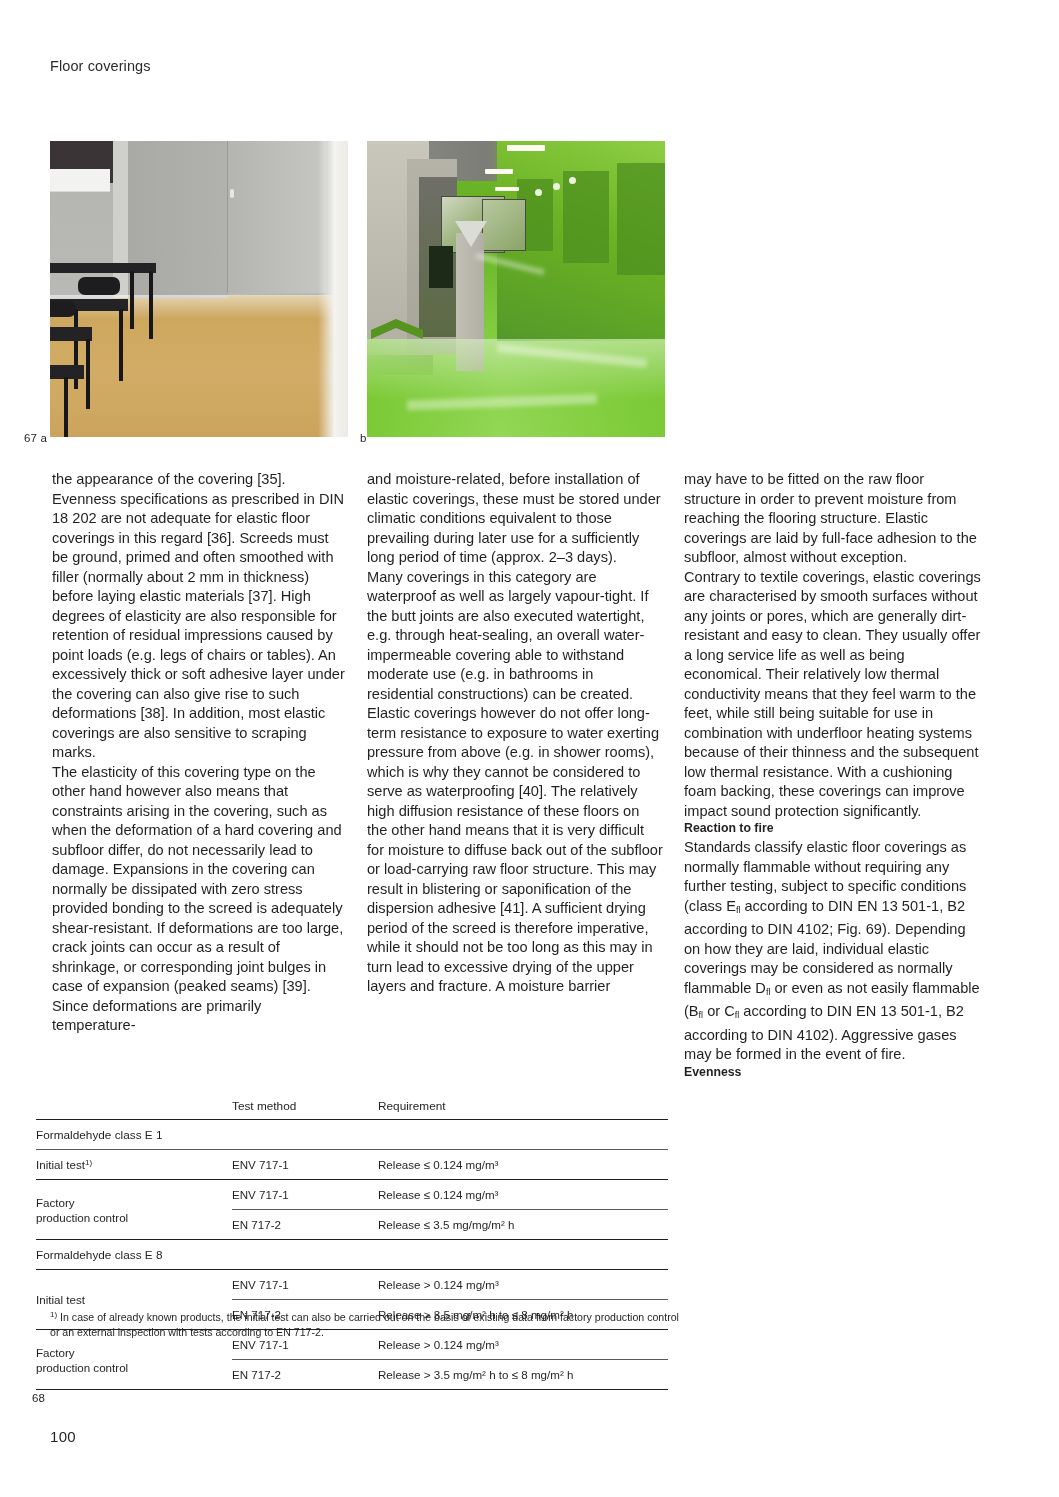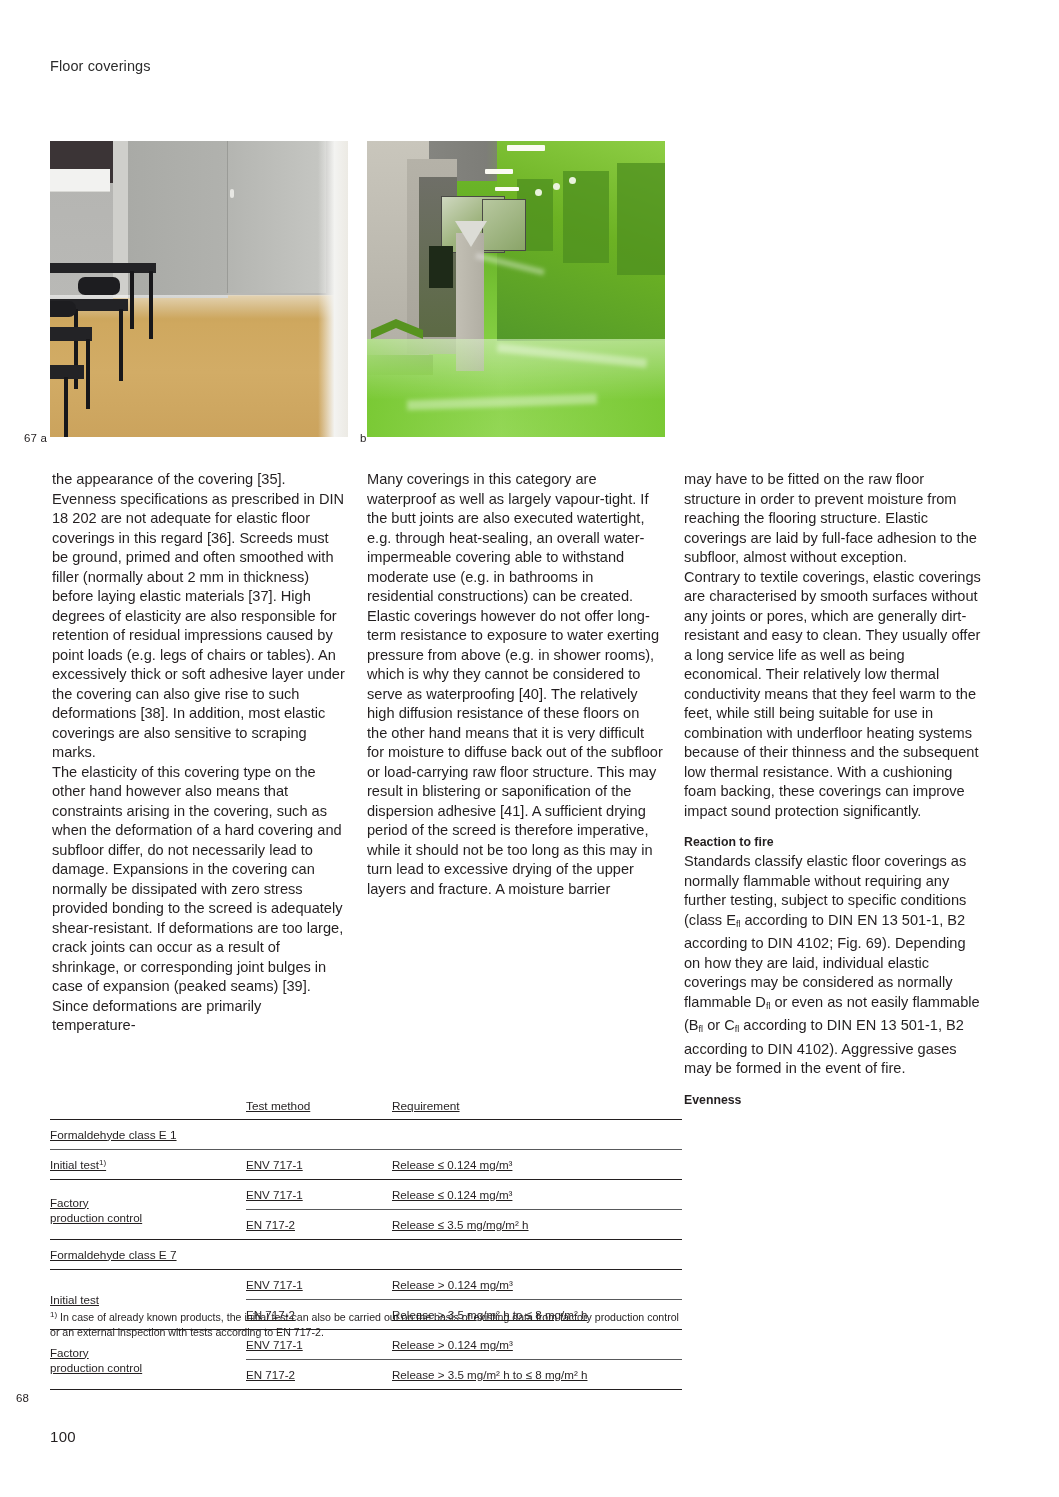--- a/index.html
+++ b/index.html
@@ -208,38 +208,36 @@
   }
   .col p { margin: 0; }
   .col-1 { left: 52px; width: 296px; }
   .col-2 { left: 367px; width: 296px; }
   .col-3 { left: 684px; width: 300px; }
 
   .subhead {
     font-weight: bold;
     font-size: 12.3px;
     line-height: 15px;
-    margin-top: 14px;
     margin-bottom: 2px;
   }
 
   sub.fl {
     font-size: 9px;
     vertical-align: -2px;
   }
 
   
   .tbl-wrap {
     position: absolute;
-    left: 50px;
+    left: 36px;
     top: 1093px;
     width: 632px;
     font-size: 11.6px;
     color: #231f20;
-    text-decoration: underline;
   }
   table.fd {
     border-collapse: collapse;
     width: 632px;
     table-layout: fixed;
   }
   table.fd td, table.fd th {
     padding: 0;
     vertical-align: middle;
     text-align: left;
@@ -275,21 +273,21 @@
     top: 1308px;
     width: 640px;
     font-size: 10.6px;
     line-height: 14.5px;
     color: #231f20;
   }
   .footnote sup { font-size: 8px; vertical-align: 4px; }
 
   .foot-pageno {
     position: absolute;
-    left: 16px;
+    left: 32px;
     top: 1392px;
     font-size: 11.5px;
     color: #231f20;
   }
 
   .page-number {
     position: absolute;
     left: 50px;
     top: 1428px;
     font-size: 15px;
@@ -364,20 +362,21 @@
 
 <div class="fig-caption cap-67a">67 a</div>
 <div class="fig-caption cap-b">b</div>
 
 <div class="col col-1">
   <p>the appearance of the covering [35]. Evenness specifications as prescribed in DIN 18 202 are not adequate for elastic floor coverings in this regard [36]. Screeds must be ground, primed and often smoothed with filler (normally about 2 mm in thickness) before laying elastic materials [37]. High degrees of elasticity are also responsible for retention of residual impressions caused by point loads (e.g. legs of chairs or tables). An excessively thick or soft adhesive layer under the covering can also give rise to such deformations [38]. In addition, most elastic coverings are also sensitive to scraping marks.</p>
   <p>The elasticity of this covering type on the other hand however also means that constraints arising in the covering, such as when the deformation of a hard covering and subfloor differ, do not necessarily lead to damage. Expansions in the covering can normally be dissipated with zero stress provided bonding to the screed is adequately shear-resistant. If deformations are too large, crack joints can occur as a result of shrinkage, or corresponding joint bulges in case of expansion (peaked seams) [39]. Since deformations are primarily temperature-</p>
 </div>
 
 <div class="col col-2">
+  <p>and moisture-related, before installation of elastic coverings, these must be stored under climatic conditions equivalent to those prevailing during later use for a sufficiently long period of time (approx. 2–3 days).</p>
   <p>Many coverings in this category are waterproof as well as largely vapour-tight. If the butt joints are also executed watertight, e.g. through heat-sealing, an overall water-impermeable covering able to withstand moderate use (e.g. in bathrooms in residential constructions) can be created. Elastic coverings however do not offer long-term resistance to exposure to water exerting pressure from above (e.g. in shower rooms), which is why they cannot be considered to serve as waterproofing [40]. The relatively high diffusion resistance of these floors on the other hand means that it is very difficult for moisture to diffuse back out of the subfloor or load-carrying raw floor structure. This may result in blistering or saponification of the dispersion adhesive [41]. A sufficient drying period of the screed is therefore imperative, while it should not be too long as this may in turn lead to excessive drying of the upper layers and fracture. A moisture barrier</p>
 </div>
 
 <div class="col col-3">
   <p>may have to be fitted on the raw floor structure in order to prevent moisture from reaching the flooring structure. Elastic coverings are laid by full-face adhesion to the subfloor, almost without exception.</p>
   <p>Contrary to textile coverings, elastic coverings are characterised by smooth surfaces without any joints or pores, which are generally dirt-resistant and easy to clean. They usually offer a long service life as well as being economical. Their relatively low thermal conductivity means that they feel warm to the feet, while still being suitable for use in combination with underfloor heating systems because of their thinness and the subsequent low thermal resistance. With a cushioning foam backing, these coverings can improve impact sound protection significantly.</p>
 
   <div class="subhead">Reaction to fire</div>
   <p><span>Standards classify elastic floor coverings as normally flammable without requiring any further testing, subject to specific conditions (class E</span><sub class="fl">fl</sub><span> according to DIN EN 13 501-1, B2 according to DIN 4102; Fig. 69). Depending on how they are laid, individual elastic coverings may be considered as normally flammable D</span><sub class="fl">fl</sub><span> or even as not easily flammable (B</span><sub class="fl">fl</sub><span> or C</span><sub class="fl">fl</sub><span> according to DIN EN 13 501-1, B2 according to DIN 4102). Aggressive gases may be formed in the event of fire.</span></p>
 
@@ -413,21 +412,21 @@
       <td class="cell rule-strong rowlabel-2line" rowspan="2">Factory<br>production control</td>
       <td class="cell rule-strong c2cell">ENV 717-1</td>
       <td class="cell rule-strong c3cell">Release ≤ 0.124 mg/m³</td>
     </tr>
     <tr>
       <td class="cell rule-thin c2cell">EN 717-2</td>
       <td class="cell rule-thin c3cell">Release ≤ 3.5 mg/mg/m² h</td>
     </tr>
 
     <tr class="grp">
-      <td class="rule-strong" colspan="3">Formaldehyde class E 7</td>
+      <td class="rule-strong" colspan="3">Formaldehyde class E 8</td>
     </tr>
 
     <tr>
       <td class="cell rule-strong rowlabel-2line" rowspan="2">Initial test</td>
       <td class="cell rule-strong c2cell">ENV 717-1</td>
       <td class="cell rule-strong c3cell">Release &gt; 0.124 mg/m³</td>
     </tr>
     <tr>
       <td class="cell rule-thin c2cell">EN 717-2</td>
       <td class="cell rule-thin c3cell">Release &gt; 3.5 mg/m² h to ≤ 8 mg/m² h</td>

